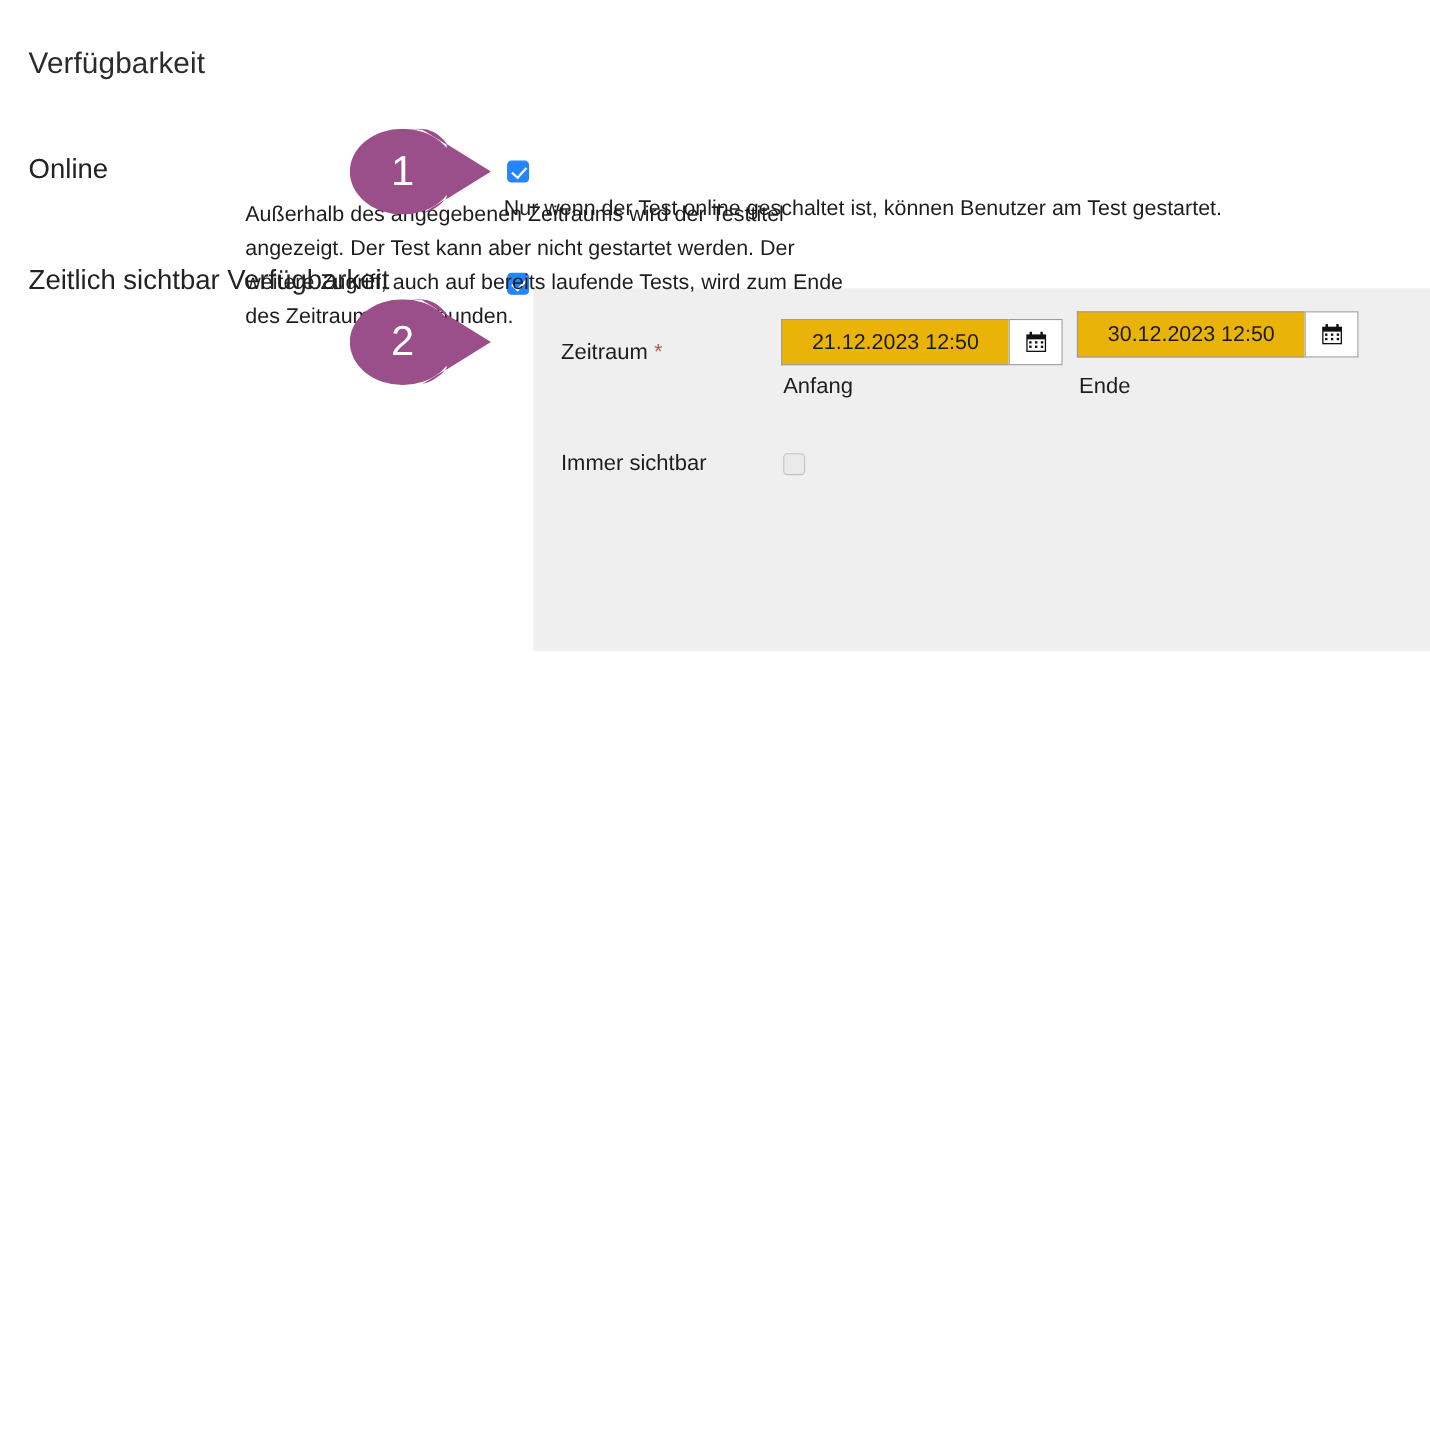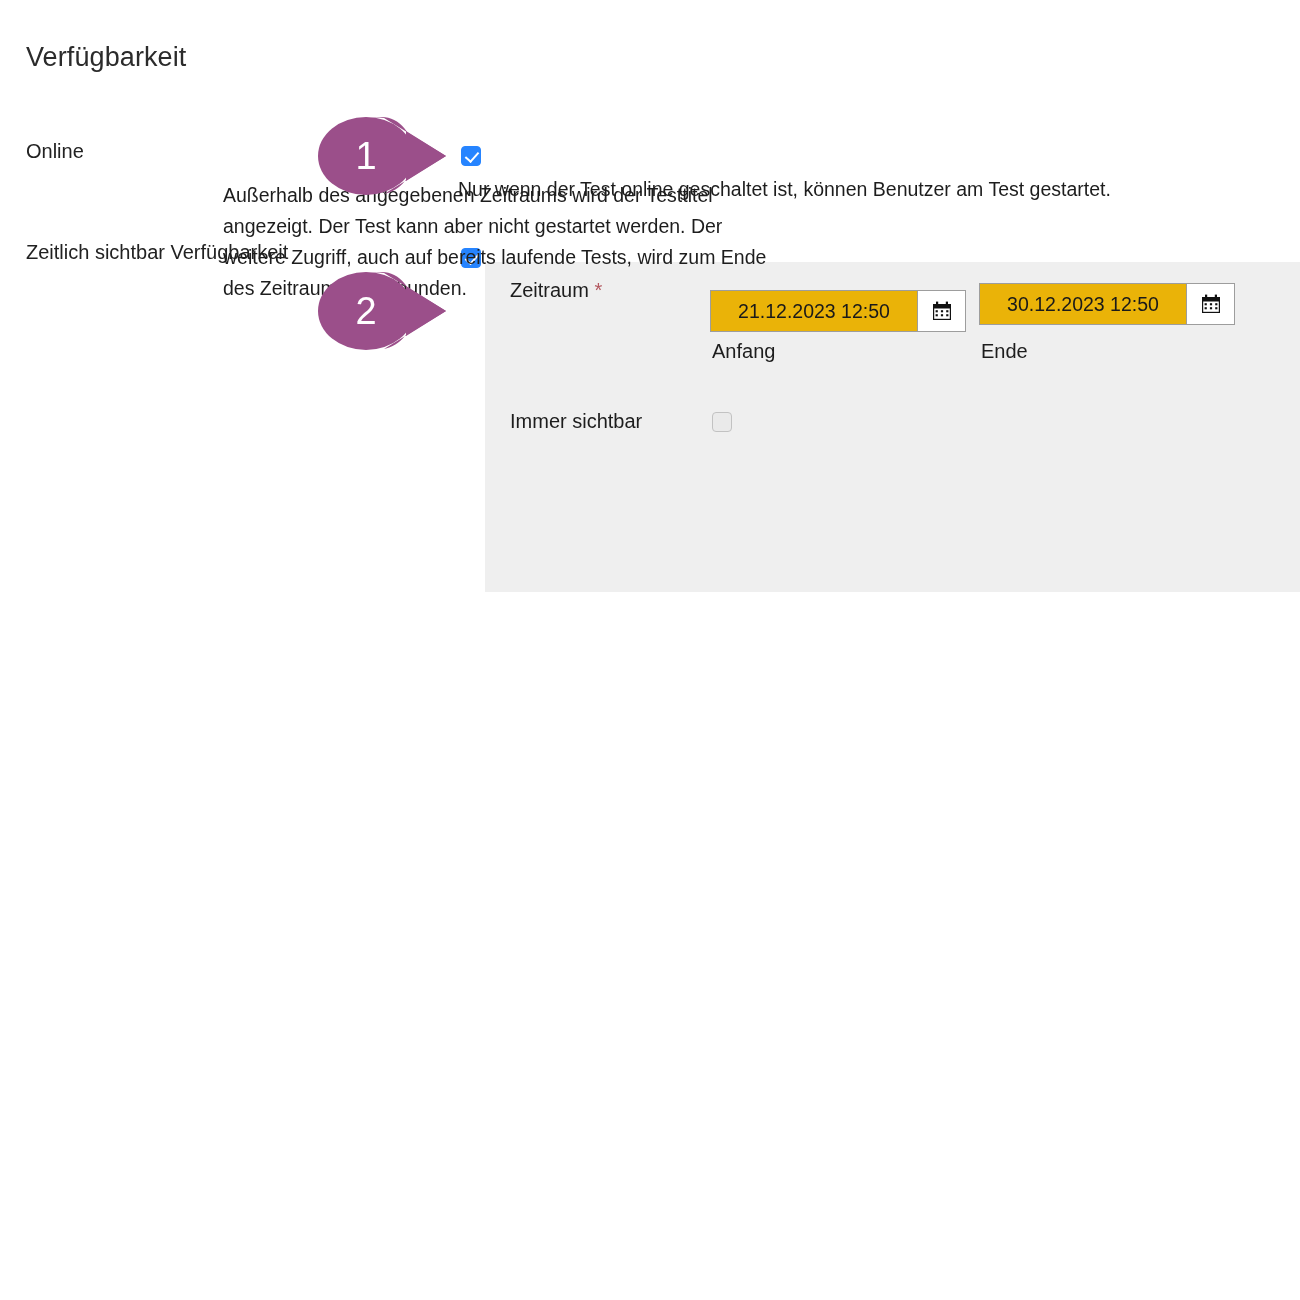--- a/index.html
+++ b/index.html
@@ -26,21 +26,21 @@
     top: 42px;
     font-size: 27px;
     font-weight: normal;
     color: #2b2b2b;
     letter-spacing: 0.1px;
   }
 
   
   .field-label {
     position: absolute;
-    font-size: 20px;
+    font-size: 25px;
     color: #222;
     white-space: nowrap;
   }
   #label-online { left: 26px; top: 140px; }
   #label-zeitlich { left: 26px; top: 241px; }
 
   
   .cb {
     position: absolute;
     width: 20px;
@@ -95,21 +95,21 @@
     background: #efefef;
   }
   .panel-inner { position: relative; width: 100%; height: 100%; }
 
   .panel-label {
     position: absolute;
     font-size: 20px;
     color: #1d1d1d;
     line-height: 35px;
   }
-  #lbl-zeitraum { left: 25px; top: 11px; }
+  #lbl-zeitraum { left: 25px; top: 41px; }
   #lbl-immer { left: 25px; top: 142px; width: 160px; }
   .req-star { color: #b3575f; font-size: 20px; }
 
   
   .date-group {
     position: absolute;
     display: flex;
     align-items: stretch;
     height: 42px;
   }

